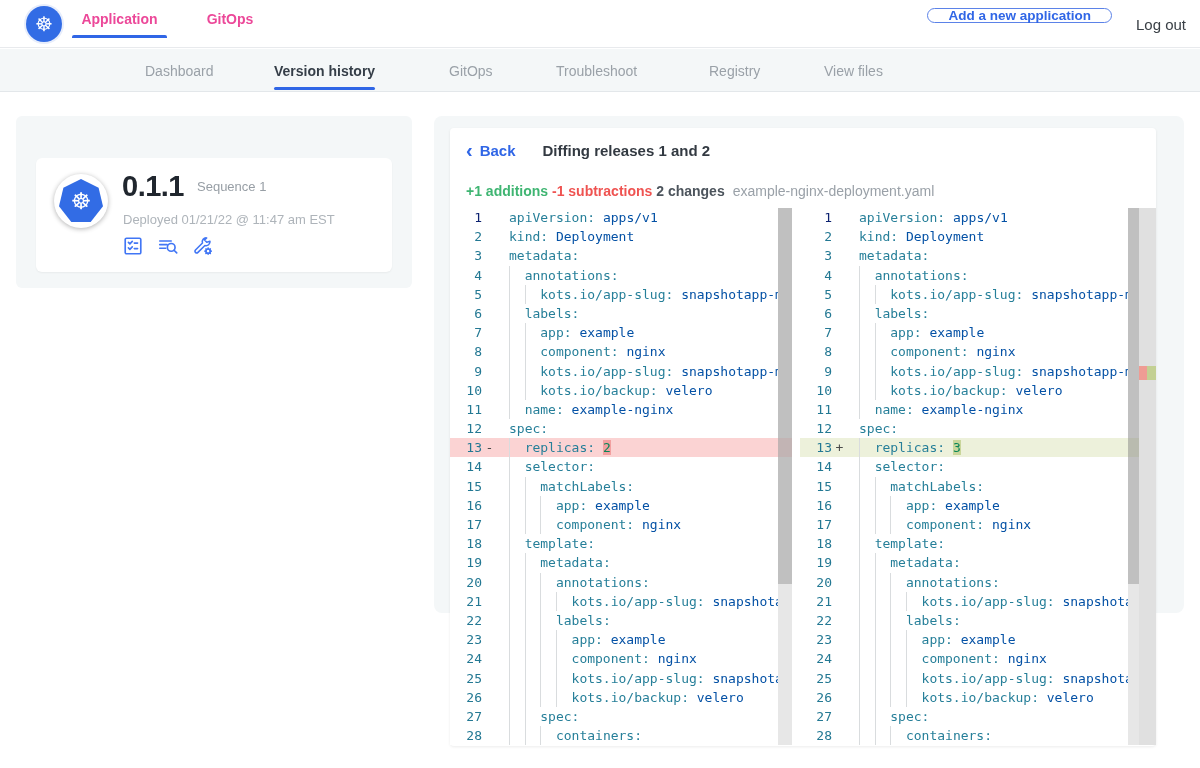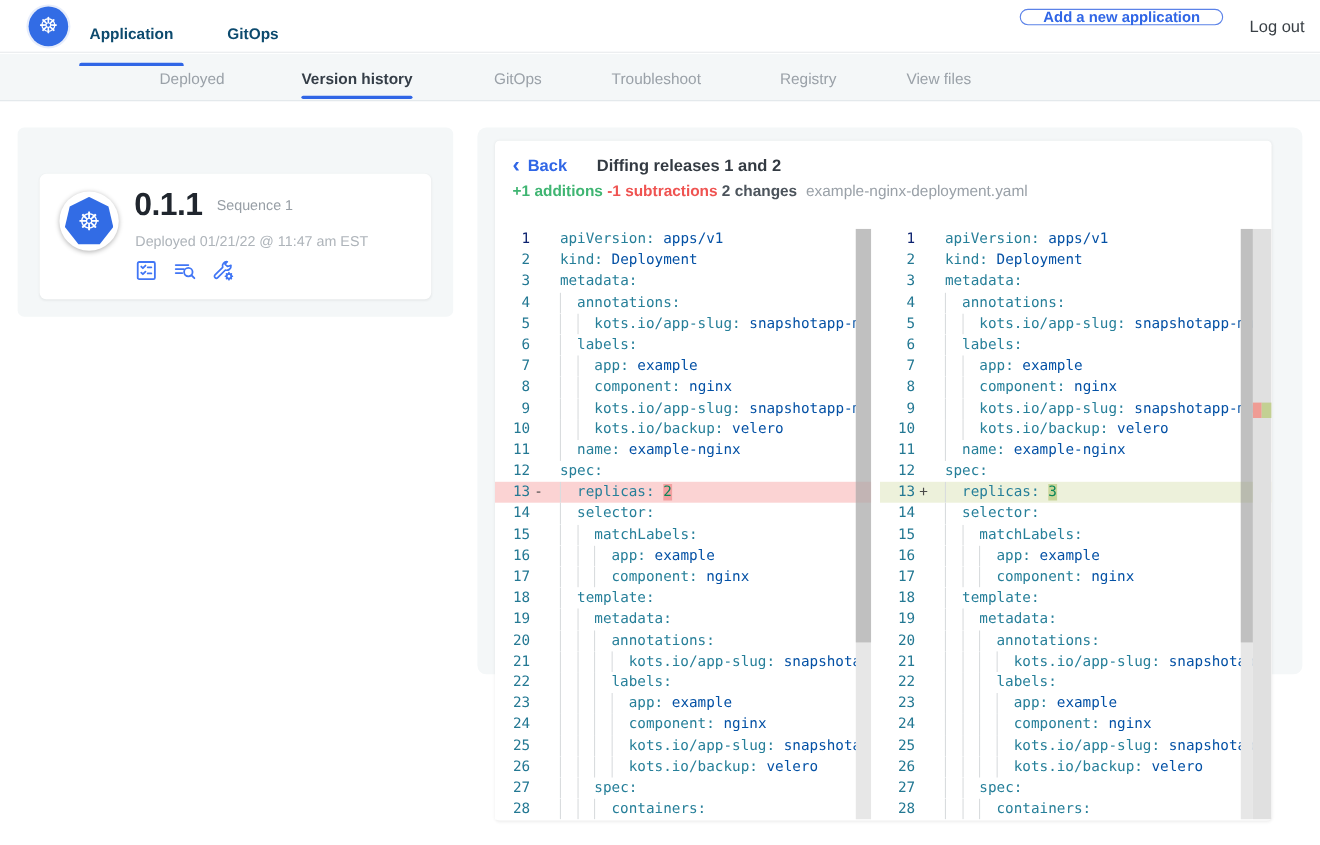--- a/index.html
+++ b/index.html
@@ -10,22 +10,22 @@
   html,body{margin:0;padding:0}
   body{
     width:1200px;height:768px;overflow:hidden;position:relative;
     background:#fff;font-family:"Liberation Sans",sans-serif;color:#333;
   }
   
   .topnav{position:absolute;top:0;left:0;width:1200px;height:48px;background:#fff;border-bottom:1px solid #e8eaed;z-index:6}
   .logo-badge{position:absolute;left:26px;top:6px;width:36px;height:36px;border-radius:50%;
     background:#326ce5;box-shadow:0 0 0 2px #e7edfb;color:#fff;display:flex;align-items:center;justify-content:center;
     font-size:20px;line-height:1}
-  .nav-tab{position:absolute;top:0;height:59px;display:flex;align-items:center;justify-content:center;
-    font-size:14px;font-weight:700;color:#0c4a6e;cursor:pointer}
+  .nav-tab{position:absolute;top:0;height:37px;display:flex;align-items:center;justify-content:center;
+    font-size:14px;font-weight:700;color:#ec4899;cursor:pointer}
   .nav-tab.active::after{content:"";position:absolute;left:0;right:0;bottom:-1px;height:3px;background:var(--accent);border-radius:2px 2px 0 0}
   #tab-application{left:72px;width:95px}
   #tab-gitops{left:198px;width:64px}
   .add-app-btn{position:absolute;right:88px;top:8px;height:15px;padding:0 20px;border:1px solid #5b82e8;border-radius:17px;
     background:#fff;color:var(--accent);font-weight:700;font-size:13.5px;display:flex;align-items:center;cursor:pointer;
     font-family:"Liberation Sans",sans-serif}
   .logout{position:absolute;right:14px;top:0;height:48px;display:flex;align-items:center;font-size:15px;color:#3a4046;cursor:pointer}
   
   .subnav{position:absolute;top:49px;left:0;width:1200px;height:43px;background:#f4f7f8;border-bottom:1px solid #e3e7ea;z-index:5}
   .subtab{position:absolute;top:0;height:43px;display:flex;align-items:center;font-size:14px;color:#9aa1a8;cursor:pointer}
@@ -47,21 +47,21 @@
   .dc-icons{position:absolute;left:86px;top:77px;display:flex;gap:13px;color:#4176f5}
   .dc-icons .icon-btn{width:22px;height:22px;cursor:pointer;color:#4176f5;background:none;border:none;padding:0}
   .dc-icons svg{width:22px;height:22px;display:block}
   
   .gray-panel{position:absolute;left:434px;top:116px;width:750px;height:497px;background:#f4f7f8;border-radius:8px}
   .diff-card{position:absolute;left:450px;top:128px;width:706px;height:618px;background:#fff;border-radius:4px;box-shadow:0 1px 3px rgba(0,0,0,.08)}
   .diff-head{position:absolute;left:16px;top:14px;display:flex;align-items:center}
   .back-link{color:var(--accent);font-weight:700;font-size:15px;display:flex;align-items:center;gap:7px;cursor:pointer}
   .chev{font-size:20px;line-height:14px;font-weight:700;margin-top:-2px}
   .diff-title{margin-left:27px;font-size:15px;font-weight:700;color:#333a42}
-  .diff-summary{position:absolute;left:16px;top:37px;font-size:14px;white-space:pre}
+  .diff-summary{position:absolute;left:16px;top:55px;font-size:14px;white-space:pre}
   .adds{color:#3fb572;font-weight:600}
   .subs{color:#ef5351;font-weight:600}
   .chg{color:#4c545c;font-weight:600}
   .fname{color:#9aa1a8;margin-left:8px}
   
   .editors{position:absolute;left:0;top:80px;width:706px;height:537px;display:flex}
   .editor{position:relative;height:537px;overflow:hidden;background:#fff;
     font-family:"DejaVu Sans Mono",monospace;font-size:13px;line-height:19.2px}
   .editor.orig{width:342px;margin-right:8px}
   .editor.mod{width:356px}
@@ -94,21 +94,21 @@
 
 <div class="topnav">
   <div class="logo-badge">☸</div>
   <div class="nav-tab active" id="tab-application">Application</div>
   <div class="nav-tab" id="tab-gitops">GitOps</div>
   <button class="add-app-btn">Add a new application</button>
   <div class="logout">Log out</div>
 </div>
 
 <div class="subnav">
-  <div class="subtab" id="st0">Deployed</div>
+  <div class="subtab" id="st0">Dashboard</div>
   <div class="subtab active" id="st1">Version history</div>
   <div class="subtab" id="st2">GitOps</div>
   <div class="subtab" id="st3">Troubleshoot</div>
   <div class="subtab" id="st4">Registry</div>
   <div class="subtab" id="st5">View files</div>
 </div>
 
 <div class="deployed-card">
   <div class="dc-inner">
     <div class="k8s-badge">

